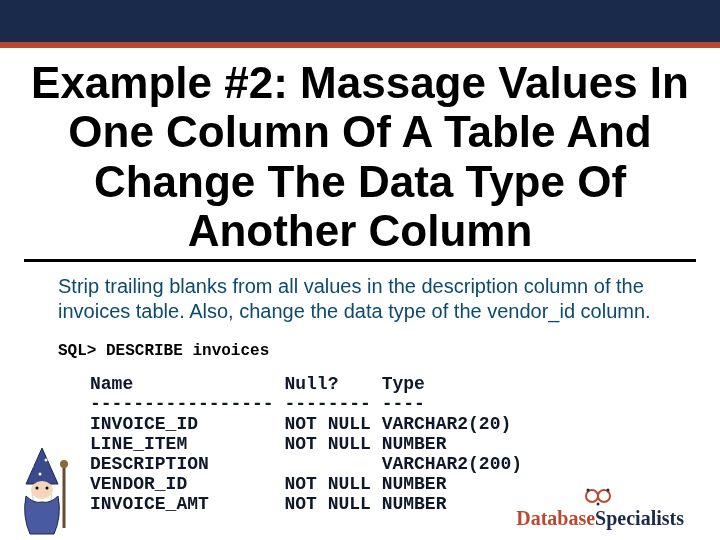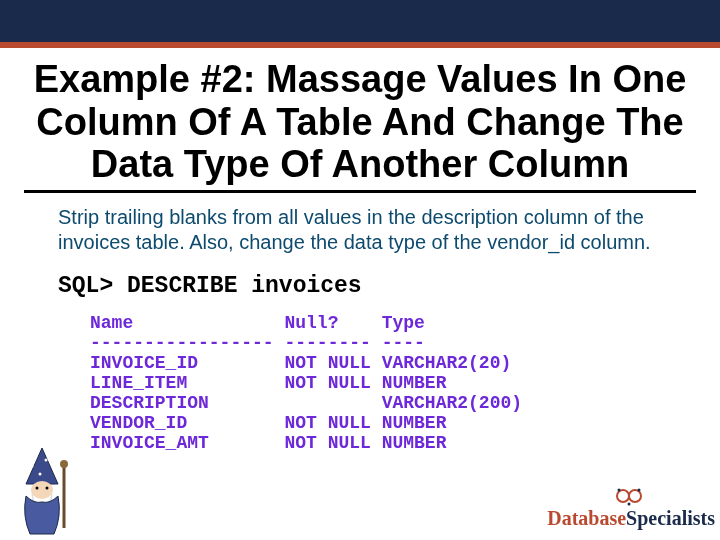--- a/index.html
+++ b/index.html
@@ -18,58 +18,58 @@
     background: #1a2a4a;
   }
   .top-band .divider {
     height: 6px;
     background: #b94a2f;
     width: 100%;
     position: relative;
     top: 42px;
   }
   .title {
-    font-size: 38px;
+    font-size: 44px;
     line-height: 1.12;
     font-weight: bold;
     color: #000;
     text-align: center;
     margin: 10px 18px 4px 18px;
   }
   .title-underline {
     height: 3px;
     background: #000;
     margin: 2px 24px 12px 24px;
   }
   .body-text {
     font-size: 20px;
     line-height: 1.25;
     color: #0c4a6e;
     margin: 0 58px 18px 58px;
   }
   .sql-block {
     font-family: "Courier New", Courier, monospace;
-    font-size: 23px;
+    font-size: 16px;
     font-weight: bold;
     color: #000;
     white-space: pre;
     margin-left: 58px;
   }
   .describe-block {
     font-family: "Courier New", Courier, monospace;
     font-size: 18px;
     font-weight: bold;
-    color: #6d28d9;
+    color: #0f172a;
     white-space: pre;
     margin-left: 90px;
     margin-top: 14px;
   }
   .footer-logo {
     position: absolute;
-    right: 5px;
+    right: 36px;
     bottom: 12px;
     text-align: right;
   }
   .logo-text {
     font-family: Georgia, 'Times New Roman', serif;
     font-weight: bold;
     font-size: 20px;
     line-height: 1;
   }
   .logo-text .db {

